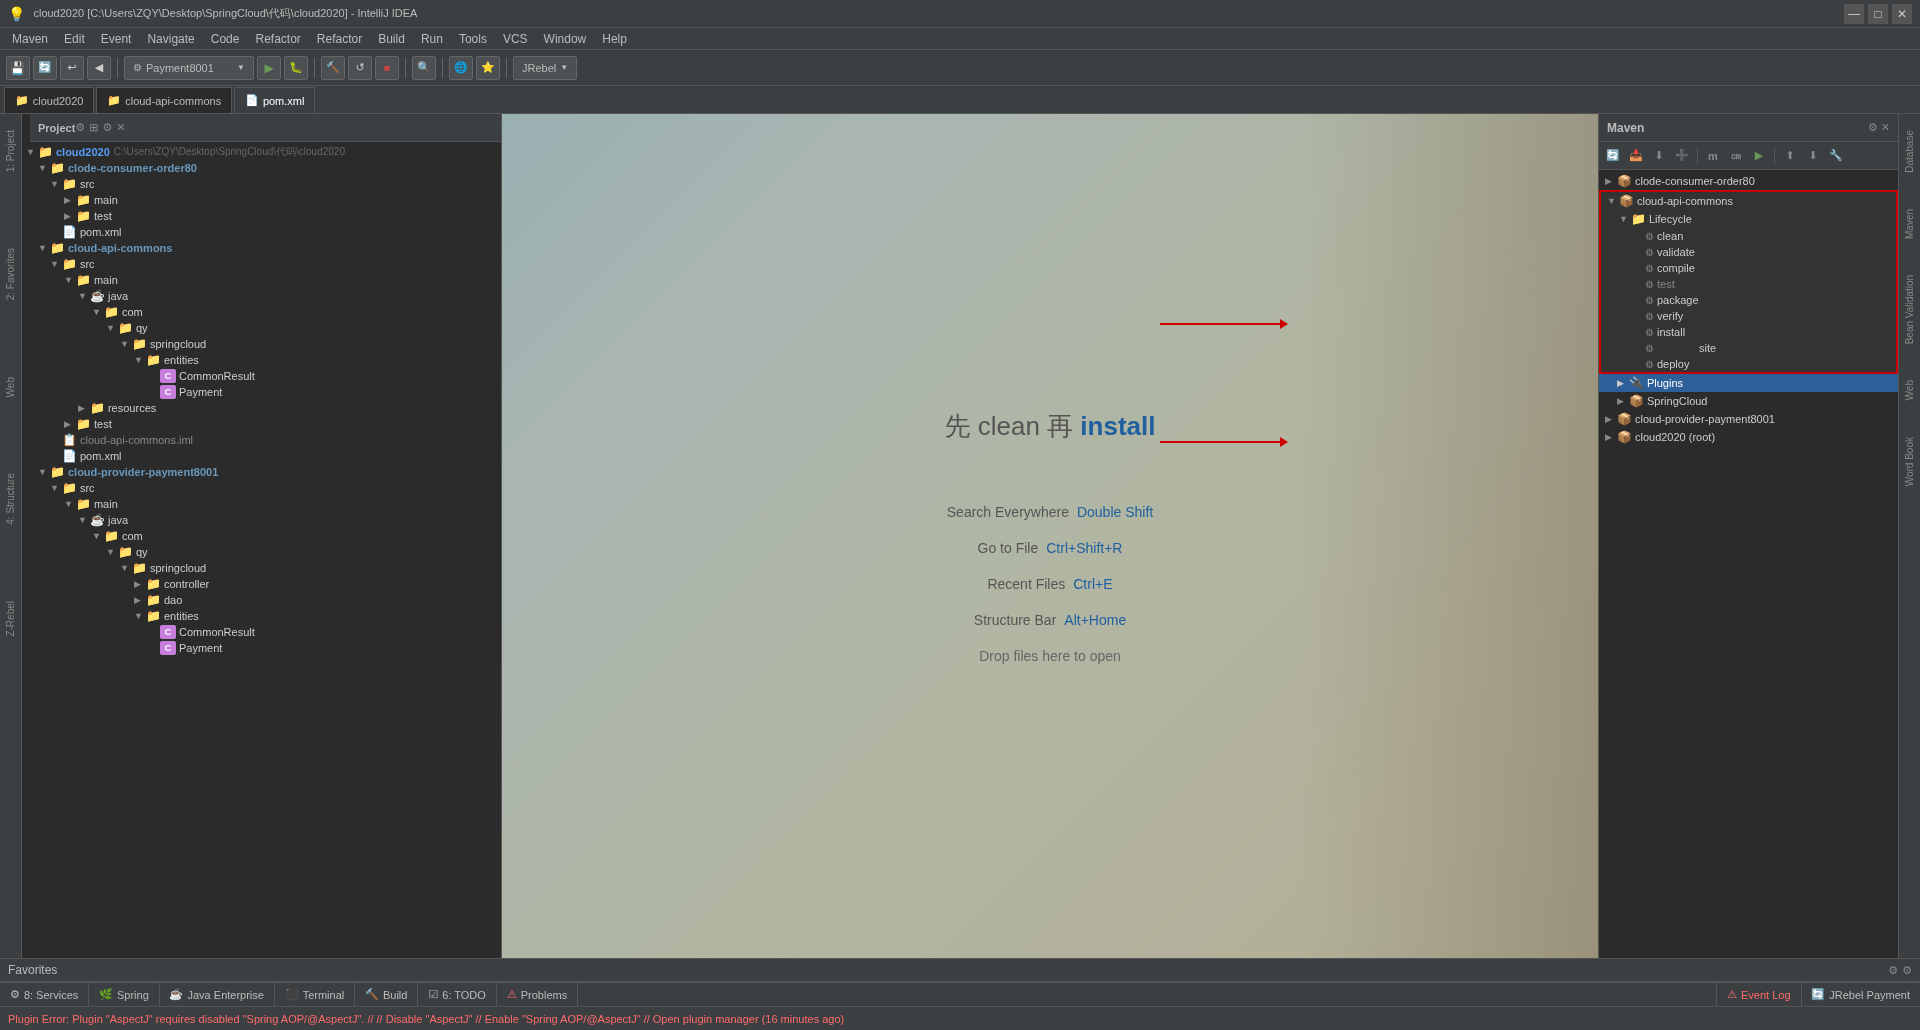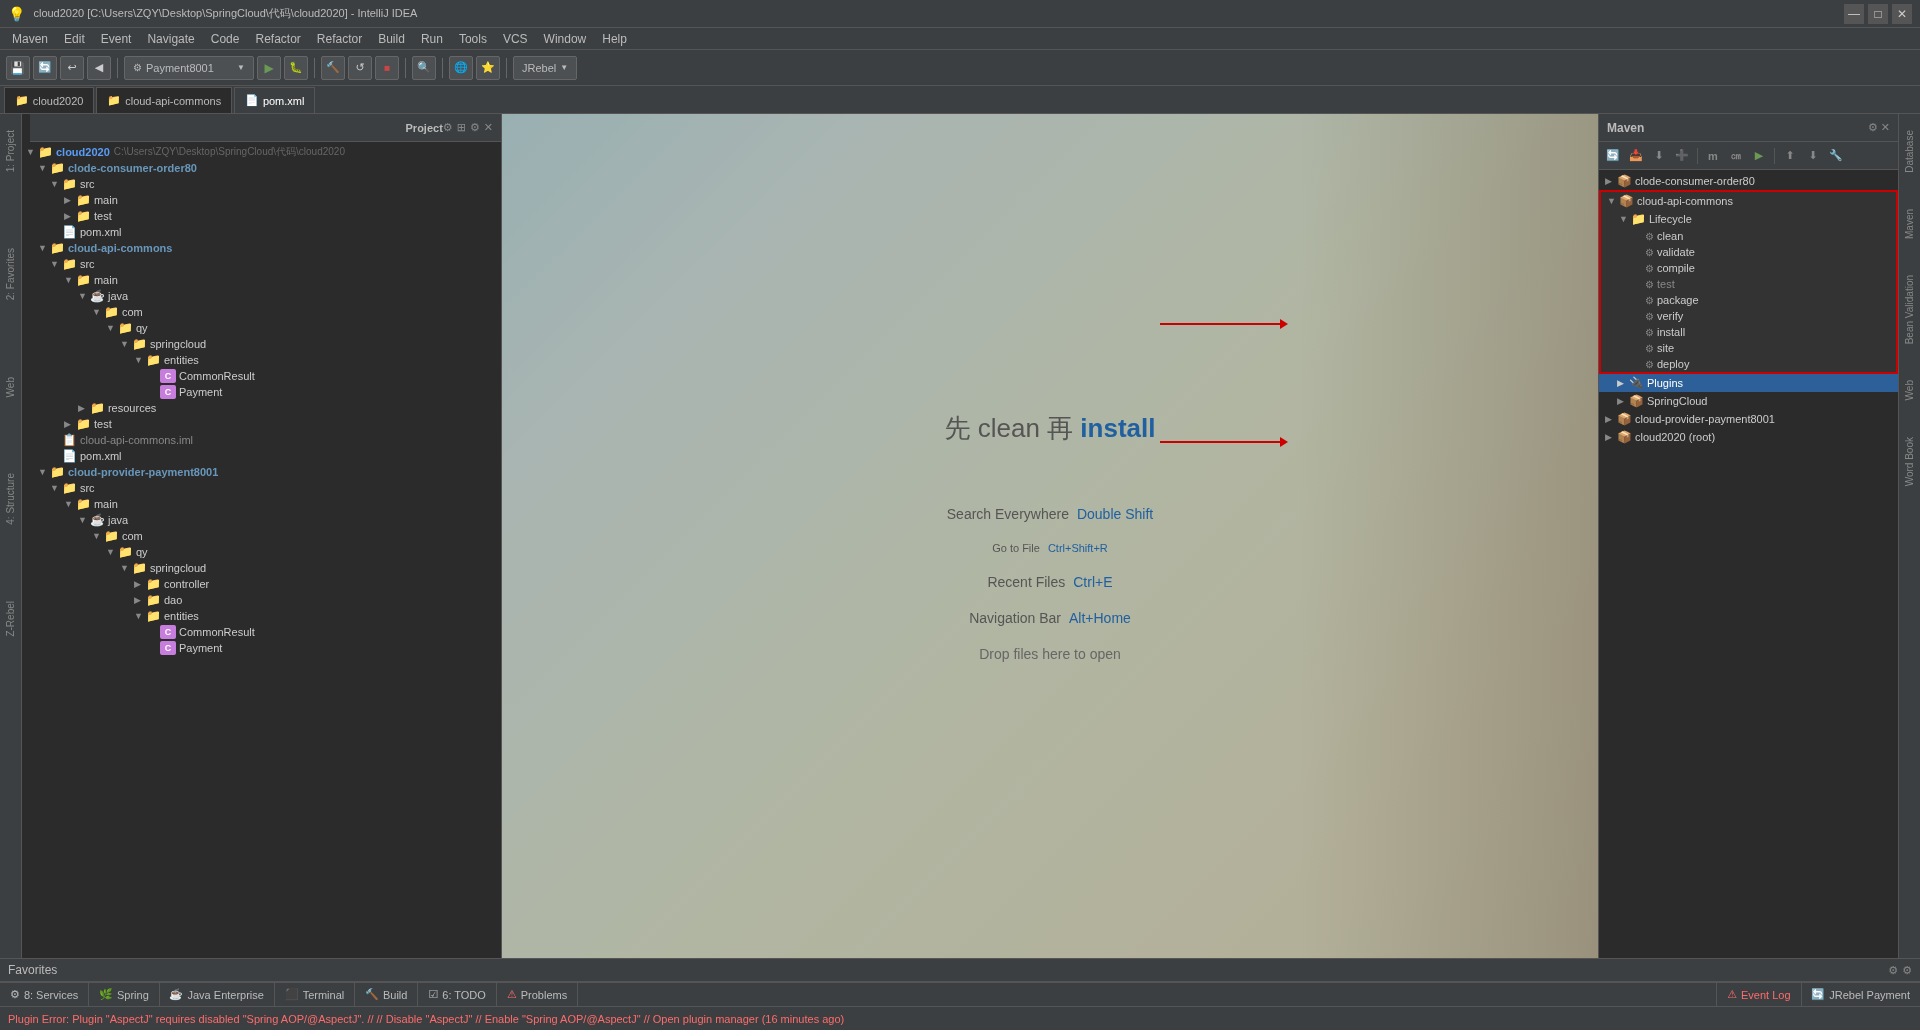--- a/index.html
+++ b/index.html
@@ -103,21 +103,21 @@
 
     <div style="width:22px;background:#3c3f41;display:flex;flex-direction:column;align-items:center;padding-top:8px;border-right:1px solid #555;">
       <span style="writing-mode:vertical-lr;transform:rotate(180deg);font-size:10px;color:#888;cursor:pointer;padding:8px 2px;">1: Project</span>
       <span style="writing-mode:vertical-lr;transform:rotate(180deg);font-size:10px;color:#888;cursor:pointer;padding:8px 2px;margin-top:60px;">2: Favorites</span>
       <span style="writing-mode:vertical-lr;transform:rotate(180deg);font-size:10px;color:#888;cursor:pointer;padding:8px 2px;margin-top:60px;">Web</span>
       <span style="writing-mode:vertical-lr;transform:rotate(180deg);font-size:10px;color:#888;cursor:pointer;padding:8px 2px;margin-top:60px;">4: Structure</span>
       <span style="writing-mode:vertical-lr;transform:rotate(180deg);font-size:10px;color:#888;cursor:pointer;padding:8px 2px;margin-top:60px;">Z-Rebel</span>
     </div>
 
     <div style="width:480px;background:#2b2b2b;display:flex;flex-direction:column;border-right:1px solid #555;overflow:hidden;">
-      <div style="height:28px;background:#3c3f41;display:flex;align-items:center;justify-content:flex-end;padding:0 8px;border-bottom:1px solid #555;margin-left:8px;">
+      <div style="height:28px;background:#3c3f41;display:flex;align-items:center;justify-content:flex-start;padding:0 8px;border-bottom:1px solid #555;margin-left:8px;">
         <span style="font-size:11px;color:#bbb;font-weight:bold;">Project</span>
         <div style="display:flex;gap:4px;">
           <span style="font-size:11px;color:#888;cursor:pointer;">⚙</span>
           <span style="font-size:11px;color:#888;cursor:pointer;">⊞</span>
           <span style="font-size:11px;color:#888;cursor:pointer;">⚙</span>
           <span style="font-size:11px;color:#888;cursor:pointer;">✕</span>
         </div>
       </div>
       <div style="flex:1;overflow-y:auto;overflow-x:hidden;font-size:11px;padding-top:2px;">
 
@@ -298,30 +298,30 @@
 
       <div style="position:absolute;inset:0;display:flex;flex-direction:column;align-items:center;justify-content:center;gap:20px;">
         <div style="font-size:26px;color:#444;">
           <span style="color:#555;">先 clean  再 </span><span style="color:#2060a0;font-weight:bold;">install</span>
         </div>
         <div style="height:20px;"></div>
         <div style="display:flex;gap:8px;color:#555;font-size:14px;">
           <span>Search Everywhere</span>
           <span style="color:#2060a0;">Double Shift</span>
         </div>
-        <div style="display:flex;gap:8px;color:#555;font-size:11px;">
+        <div style="display:flex;gap:8px;color:#555;font-size:14px;">
           <span>Go to File</span>
           <span style="color:#2060a0;">Ctrl+Shift+R</span>
         </div>
         <div style="display:flex;gap:8px;color:#555;font-size:14px;">
           <span>Recent Files</span>
           <span style="color:#2060a0;">Ctrl+E</span>
         </div>
         <div style="display:flex;gap:8px;color:#555;font-size:14px;">
-          <span>Navigation Bar</span>
+          <span>Structure Bar</span>
           <span style="color:#2060a0;">Alt+Home</span>
         </div>
         <div style="color:#666;font-size:14px;">
           <span>Drop files here to open</span>
         </div>
       </div>
 
       <div style="position:absolute;top:205px;right:310px;display:flex;align-items:center;">
         <div style="width:120px;height:2px;background:#cc0000;"></div>
         <div style="width:0;height:0;border-top:5px solid transparent;border-bottom:5px solid transparent;border-left:8px solid #cc0000;"></div>
@@ -407,21 +407,21 @@
             <span style="color:#ccc;">verify</span>
           </div>
           <div style="display:flex;align-items:center;padding:2px 6px;cursor:pointer;padding-left:32px;background:#333;">
             <span style="width:12px;"></span>
             <span style="font-size:10px;margin-right:3px;color:#888;">⚙</span>
             <span style="color:#ccc;">install</span>
           </div>
           <div style="display:flex;align-items:center;padding:2px 6px;cursor:pointer;padding-left:32px;background:#333;">
             <span style="width:12px;"></span>
             <span style="font-size:10px;margin-right:3px;color:#888;">⚙</span>
-            <span style="color:#ccc;">site</span>
+            <span style="color:#ccc;margin-left:42px;">site</span>
           </div>
           <div style="display:flex;align-items:center;padding:2px 6px;cursor:pointer;padding-left:32px;background:#333;">
             <span style="width:12px;"></span>
             <span style="font-size:10px;margin-right:3px;color:#888;">⚙</span>
             <span style="color:#ccc;">deploy</span>
           </div>
         </div>
 
         <div style="display:flex;align-items:center;padding:2px 6px;cursor:pointer;padding-left:18px;background:#2d6099;white-space:nowrap;">
           <span style="width:12px;color:#ccc;font-size:9px;">▶</span>

